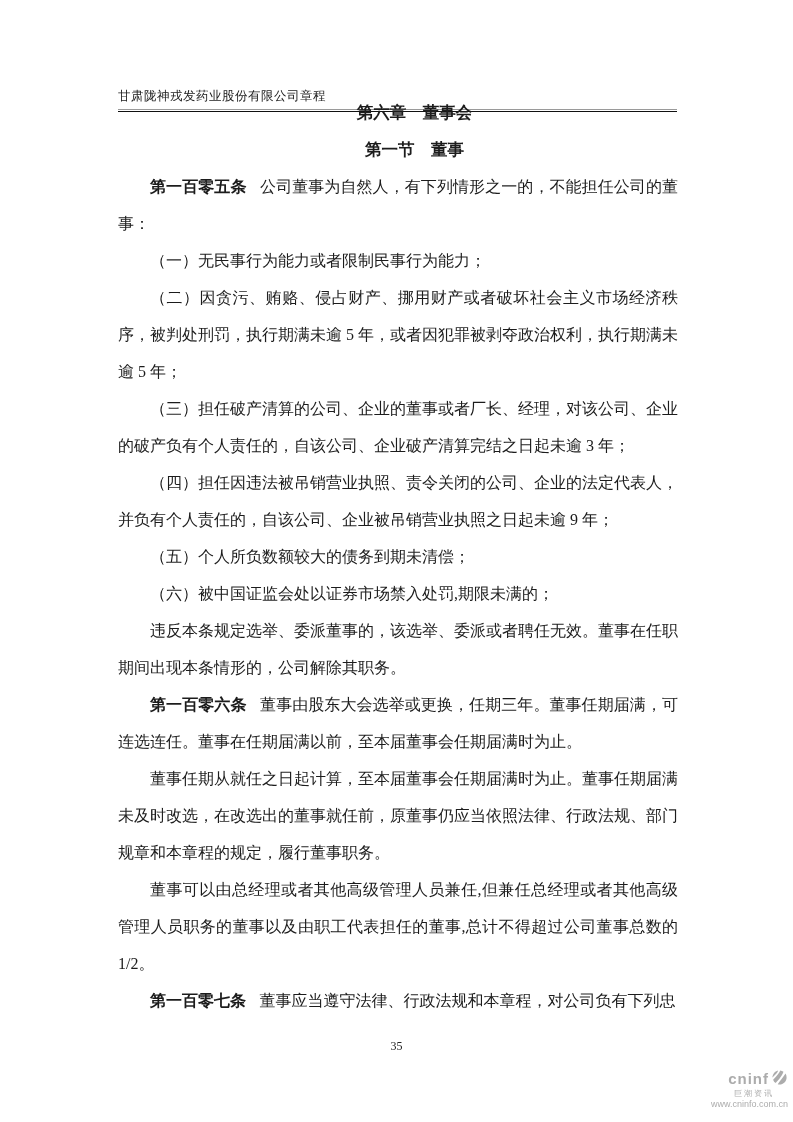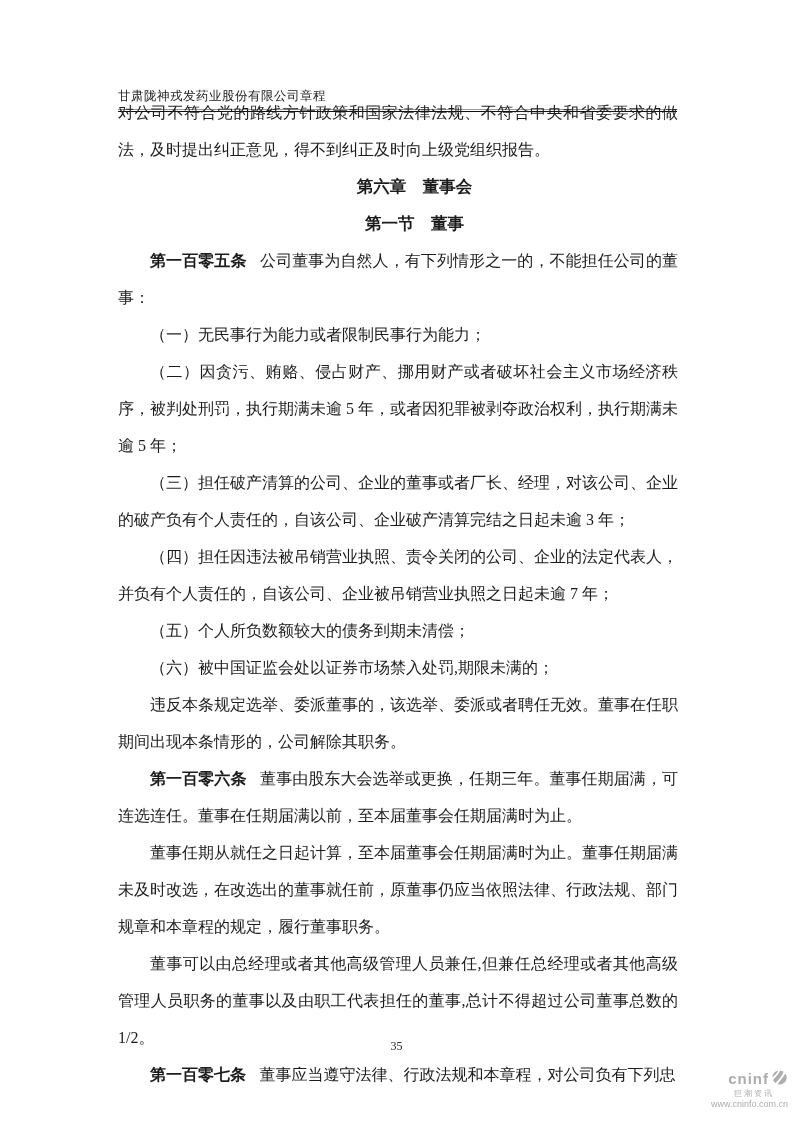--- a/index.html
+++ b/index.html
@@ -94,32 +94,31 @@
 
 <div class="page">
 
   <div class="header">
     <div class="header-title">甘肃陇神戎发药业股份有限公司章程</div>
     <div class="header-rule"></div>
   </div>
 
   <div class="content">
 
-    <p class="no-indent">对公司不符合党的路线方针政策和国家法律法规、不符合中央和省委要求的做法，及时提出纠正意见，得不到纠正及时向上级党组织报告。</p>
 
     <p class="heading">第六章　董事会</p>
 
     <p class="heading">第一节　董事</p>
 
     <p><span class="article-num">第一百零五条</span><span>公司董事为自然人，有下列情形之一的，不能担任公司的董事：</span></p>
 
     <p>（一）无民事行为能力或者限制民事行为能力；</p>
     <p>（二）因贪污、贿赂、侵占财产、挪用财产或者破坏社会主义市场经济秩序，被判处刑罚，执行期满未逾 5 年，或者因犯罪被剥夺政治权利，执行期满未逾 5 年；</p>
     <p>（三）担任破产清算的公司、企业的董事或者厂长、经理，对该公司、企业的破产负有个人责任的，自该公司、企业破产清算完结之日起未逾 3 年；</p>
-    <p>（四）担任因违法被吊销营业执照、责令关闭的公司、企业的法定代表人，并负有个人责任的，自该公司、企业被吊销营业执照之日起未逾 7 年；</p>
+    <p>（四）担任因违法被吊销营业执照、责令关闭的公司、企业的法定代表人，并负有个人责任的，自该公司、企业被吊销营业执照之日起未逾 9 年；</p>
     <p>（五）个人所负数额较大的债务到期未清偿；</p>
     <p>（六）被中国证监会处以证券市场禁入处罚,期限未满的；</p>
 
     <p>违反本条规定选举、委派董事的，该选举、委派或者聘任无效。董事在任职期间出现本条情形的，公司解除其职务。</p>
 
     <p><span class="article-num">第一百零六条</span><span>董事由股东大会选举或更换，任期三年。董事任期届满，可连选连任。董事在任期届满以前，至本届董事会任期届满时为止。</span></p>
 
     <p>董事任期从就任之日起计算，至本届董事会任期届满时为止。董事任期届满未及时改选，在改选出的董事就任前，原董事仍应当依照法律、行政法规、部门规章和本章程的规定，履行董事职务。</p>
 
     <p>董事可以由总经理或者其他高级管理人员兼任,但兼任总经理或者其他高级管理人员职务的董事以及由职工代表担任的董事,总计不得超过公司董事总数的1/2。</p>

